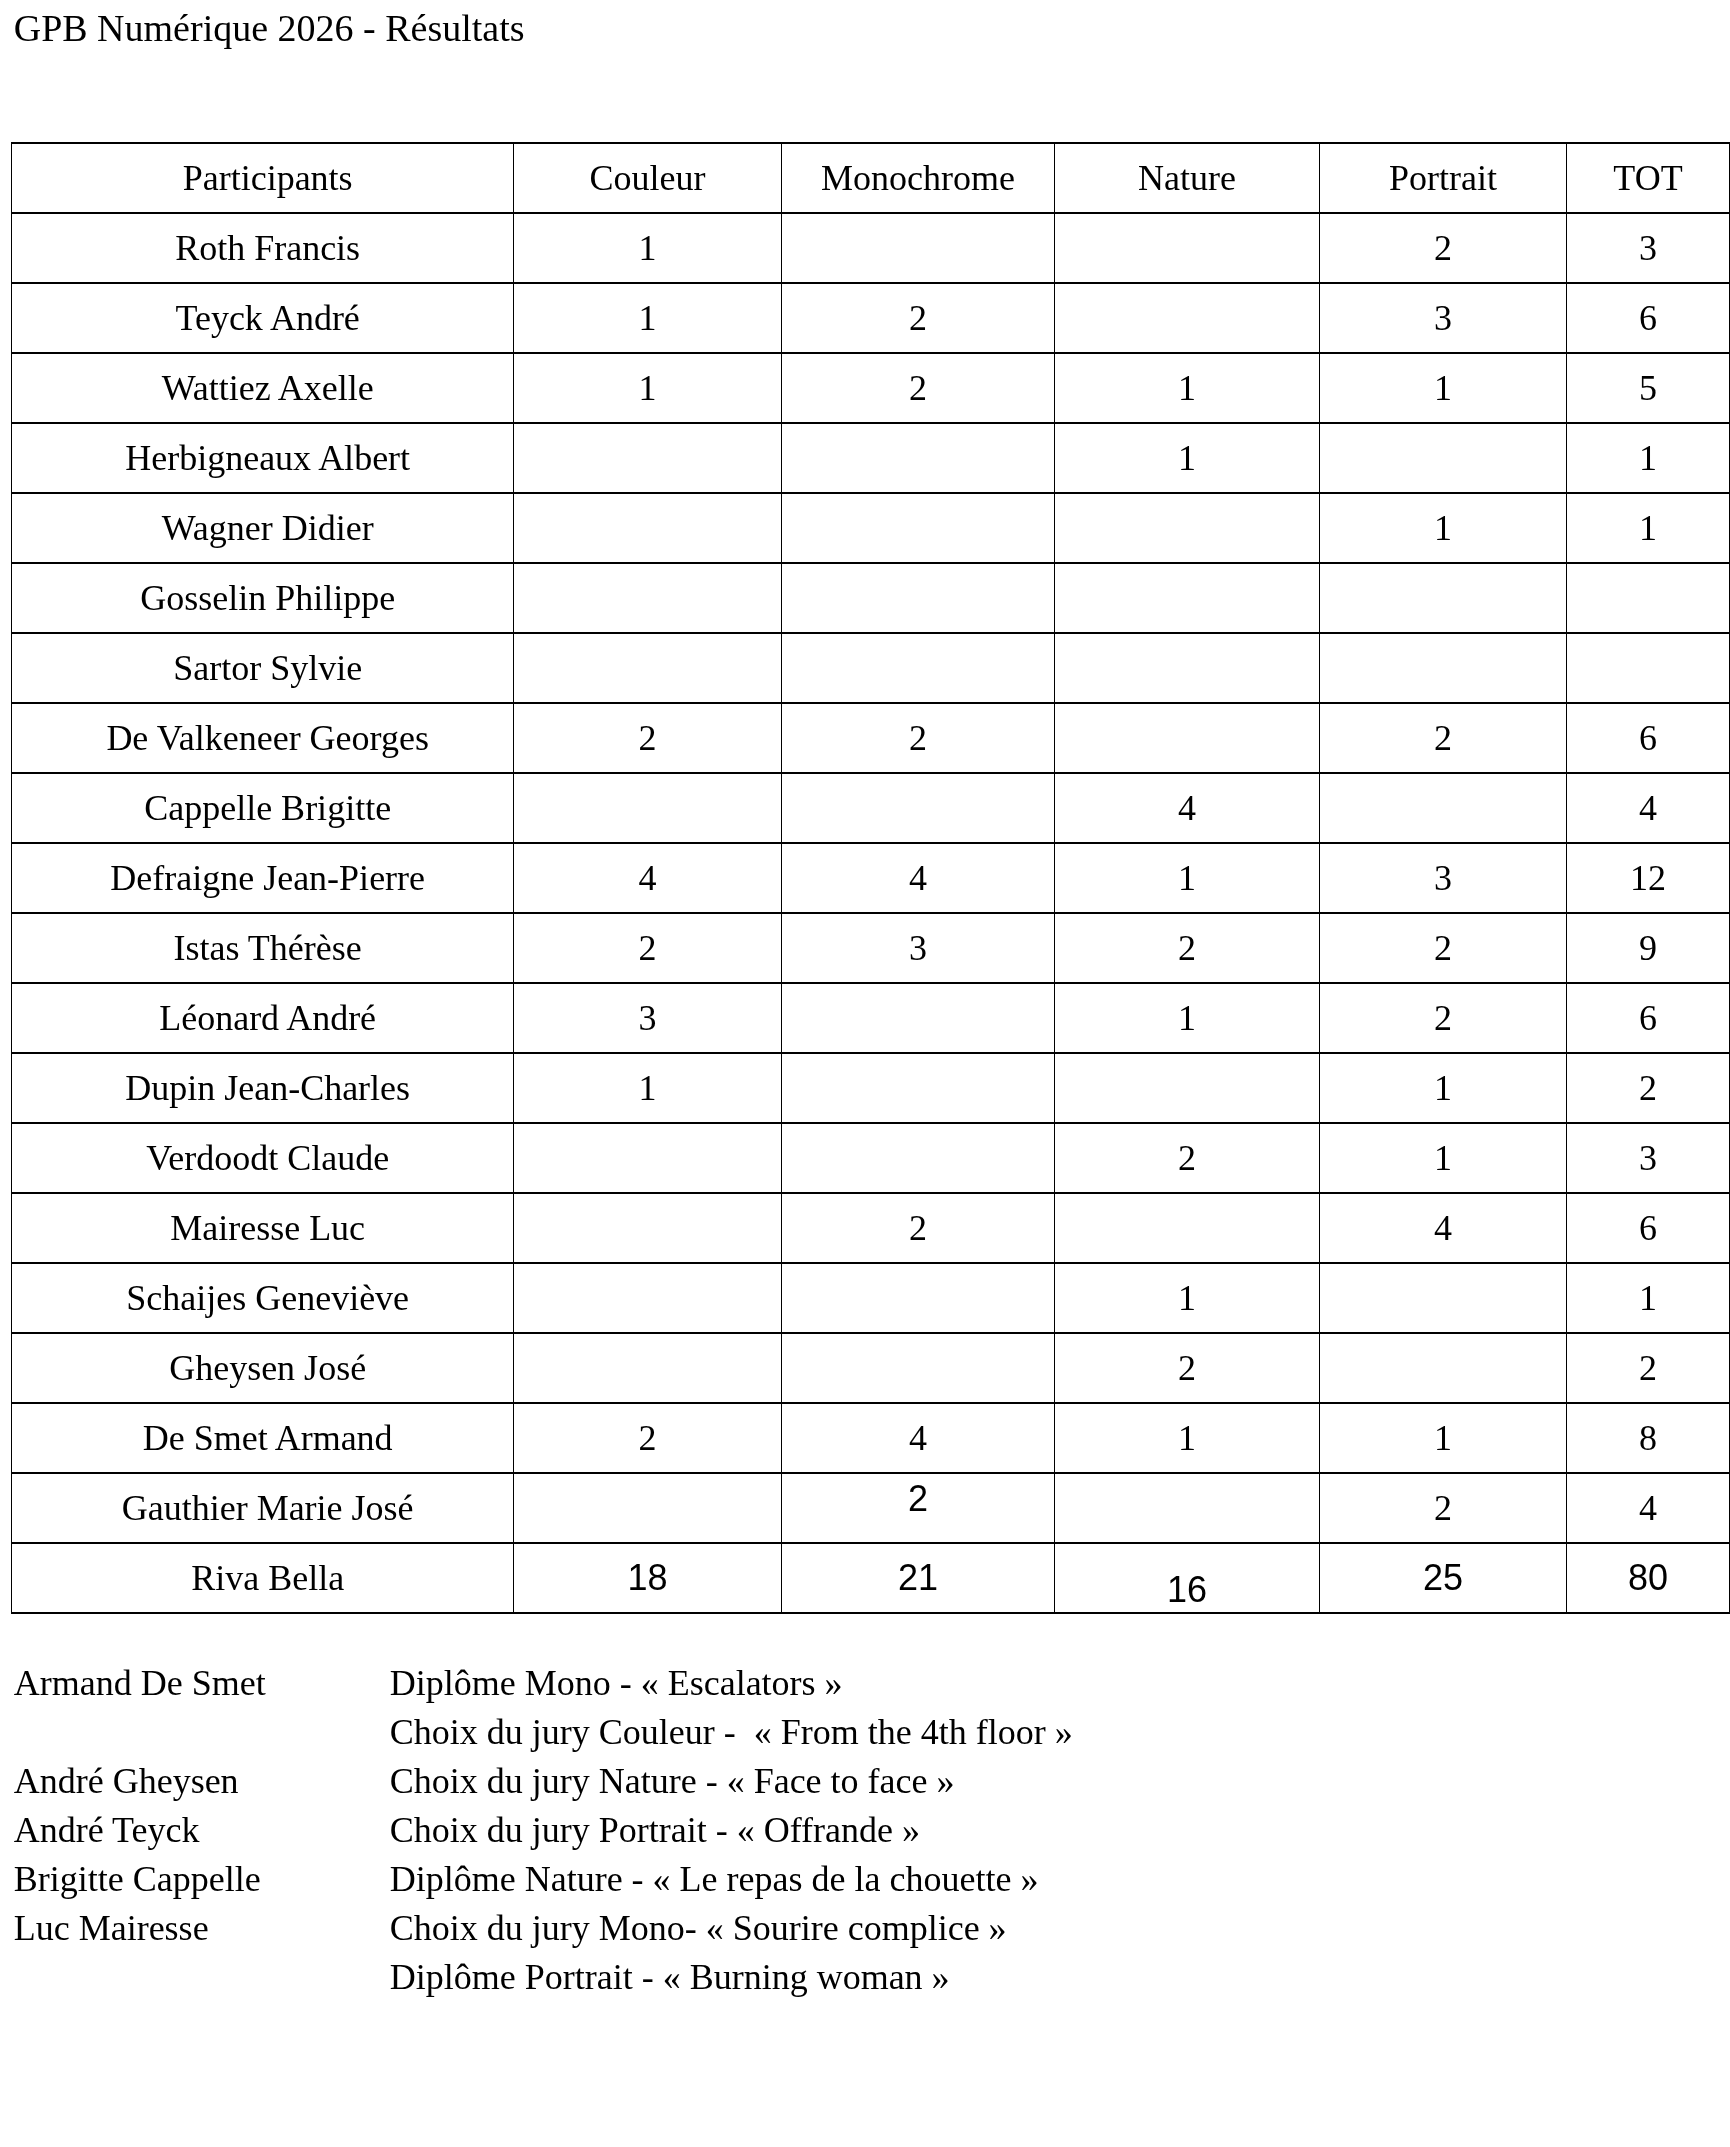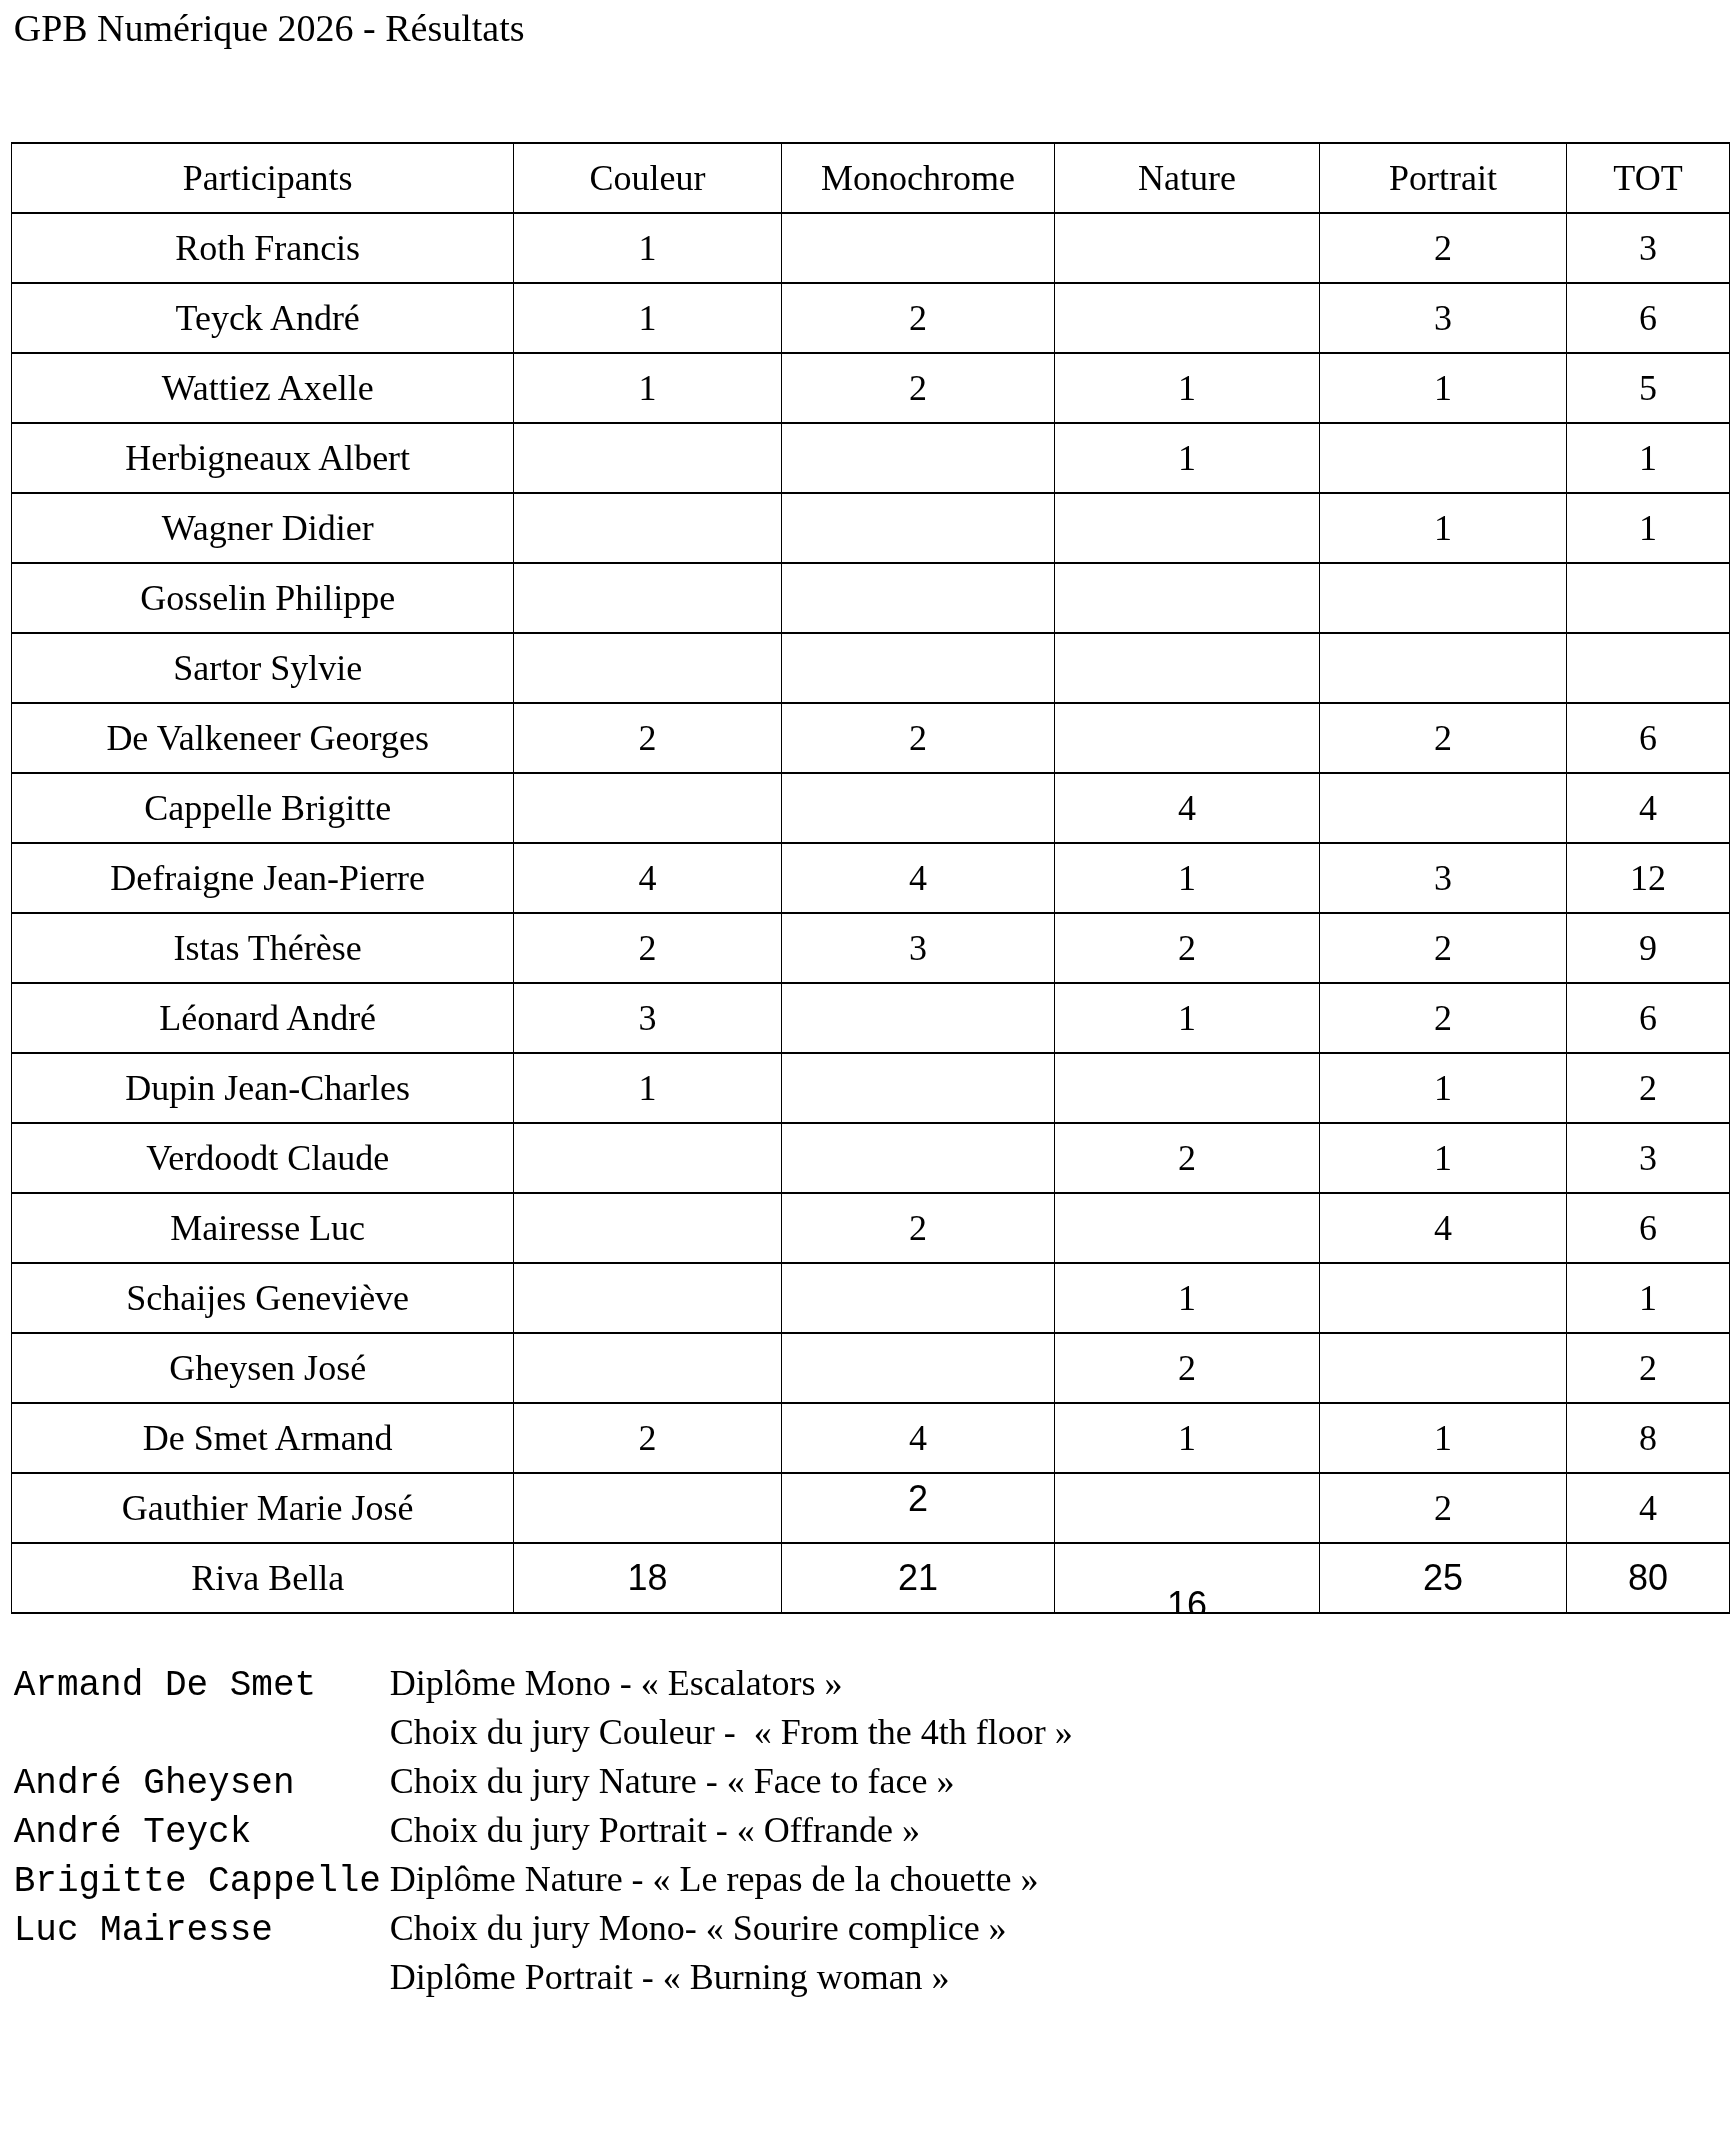--- a/index.html
+++ b/index.html
@@ -49,36 +49,35 @@
   table.results th { text-align: center; }
   table.results th.name,
   table.results td.name {
     text-align: center;
     padding-left: 10.3px;
   }
   table.results td.val { text-align: center; }
   .sans { font-family: "Liberation Sans", sans-serif; }
   td.val.top { vertical-align: top; }
   td.val.top span { position: relative; top: 3.4px; }
-  td.val.low span { position: relative; top: 27px; }
+  td.val.low span { position: relative; top: 12px; }
   .awards {
     margin: 45px 0 0 13.7px;
     font-size: 36px;
   }
   .award-row {
     display: flex;
     height: 49px;
     line-height: 49px;
     align-items: baseline;
   }
   .award-name {
     width: 376px;
     flex: none;
     white-space: pre;
-    font-family: Liberation Mono, monospace;
   }
   .award-text {
     white-space: pre;
   }
 </style>
 </head>
 <body>
 
 <div class="page">
 

